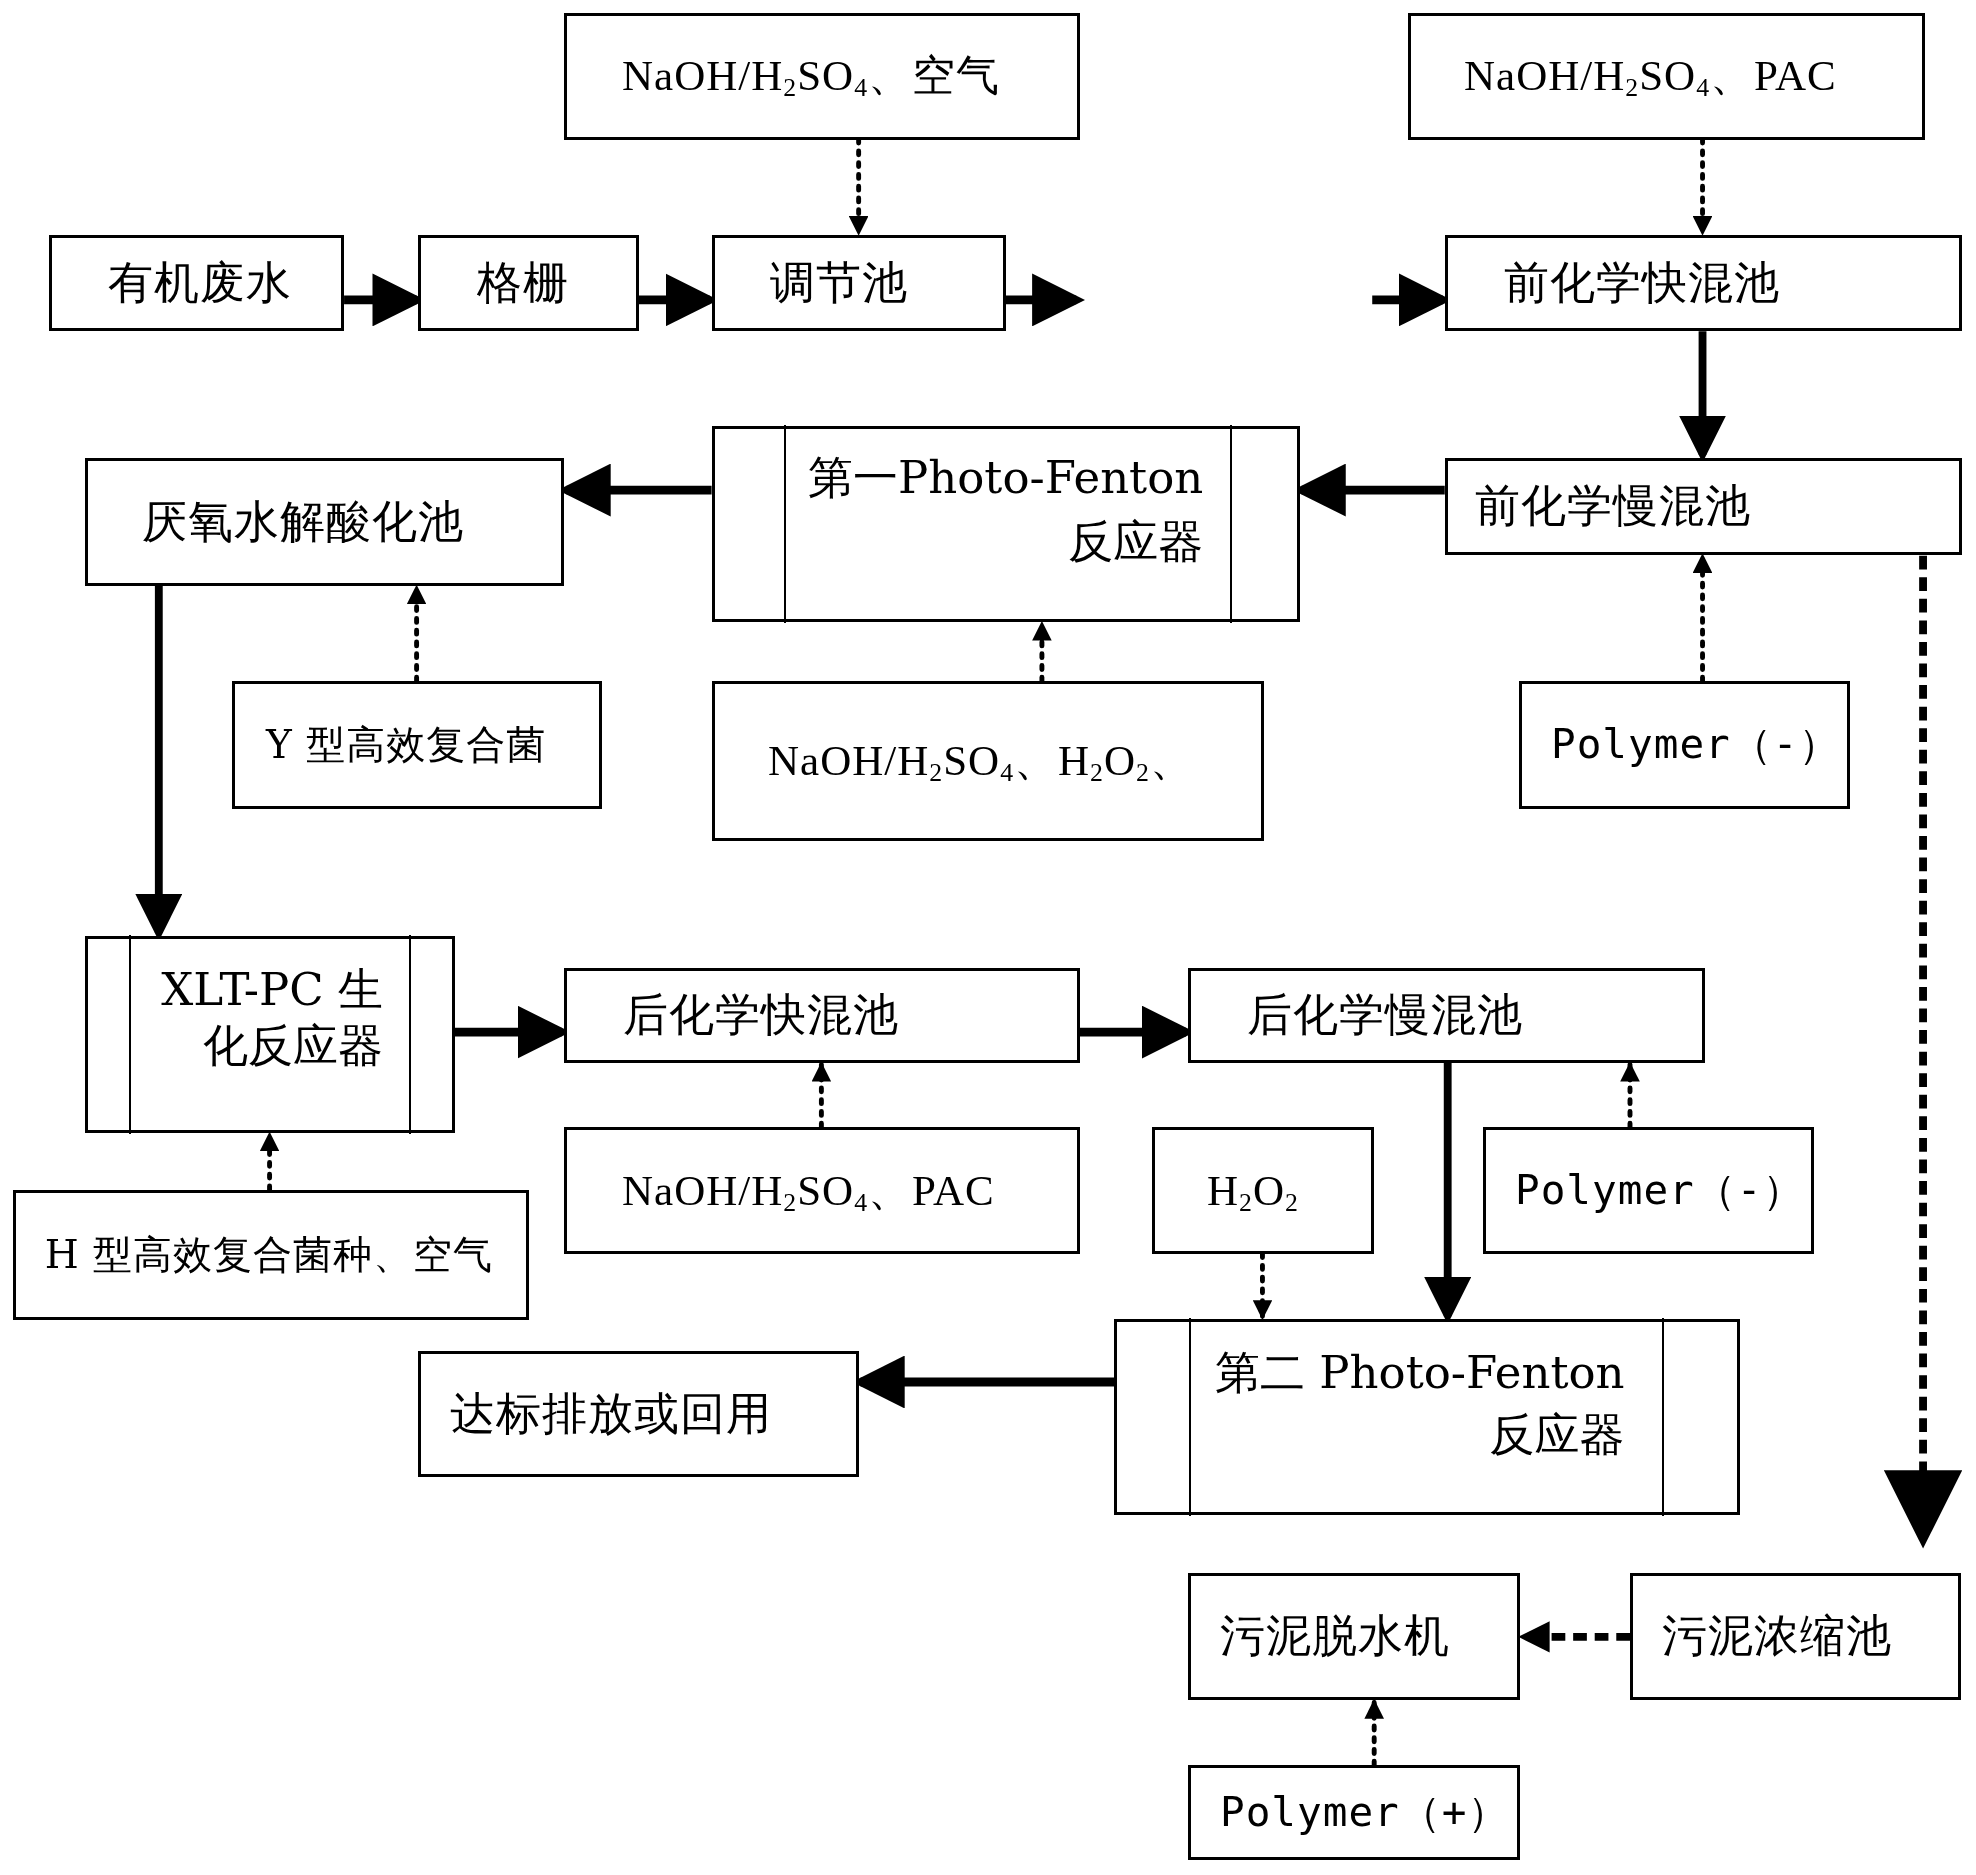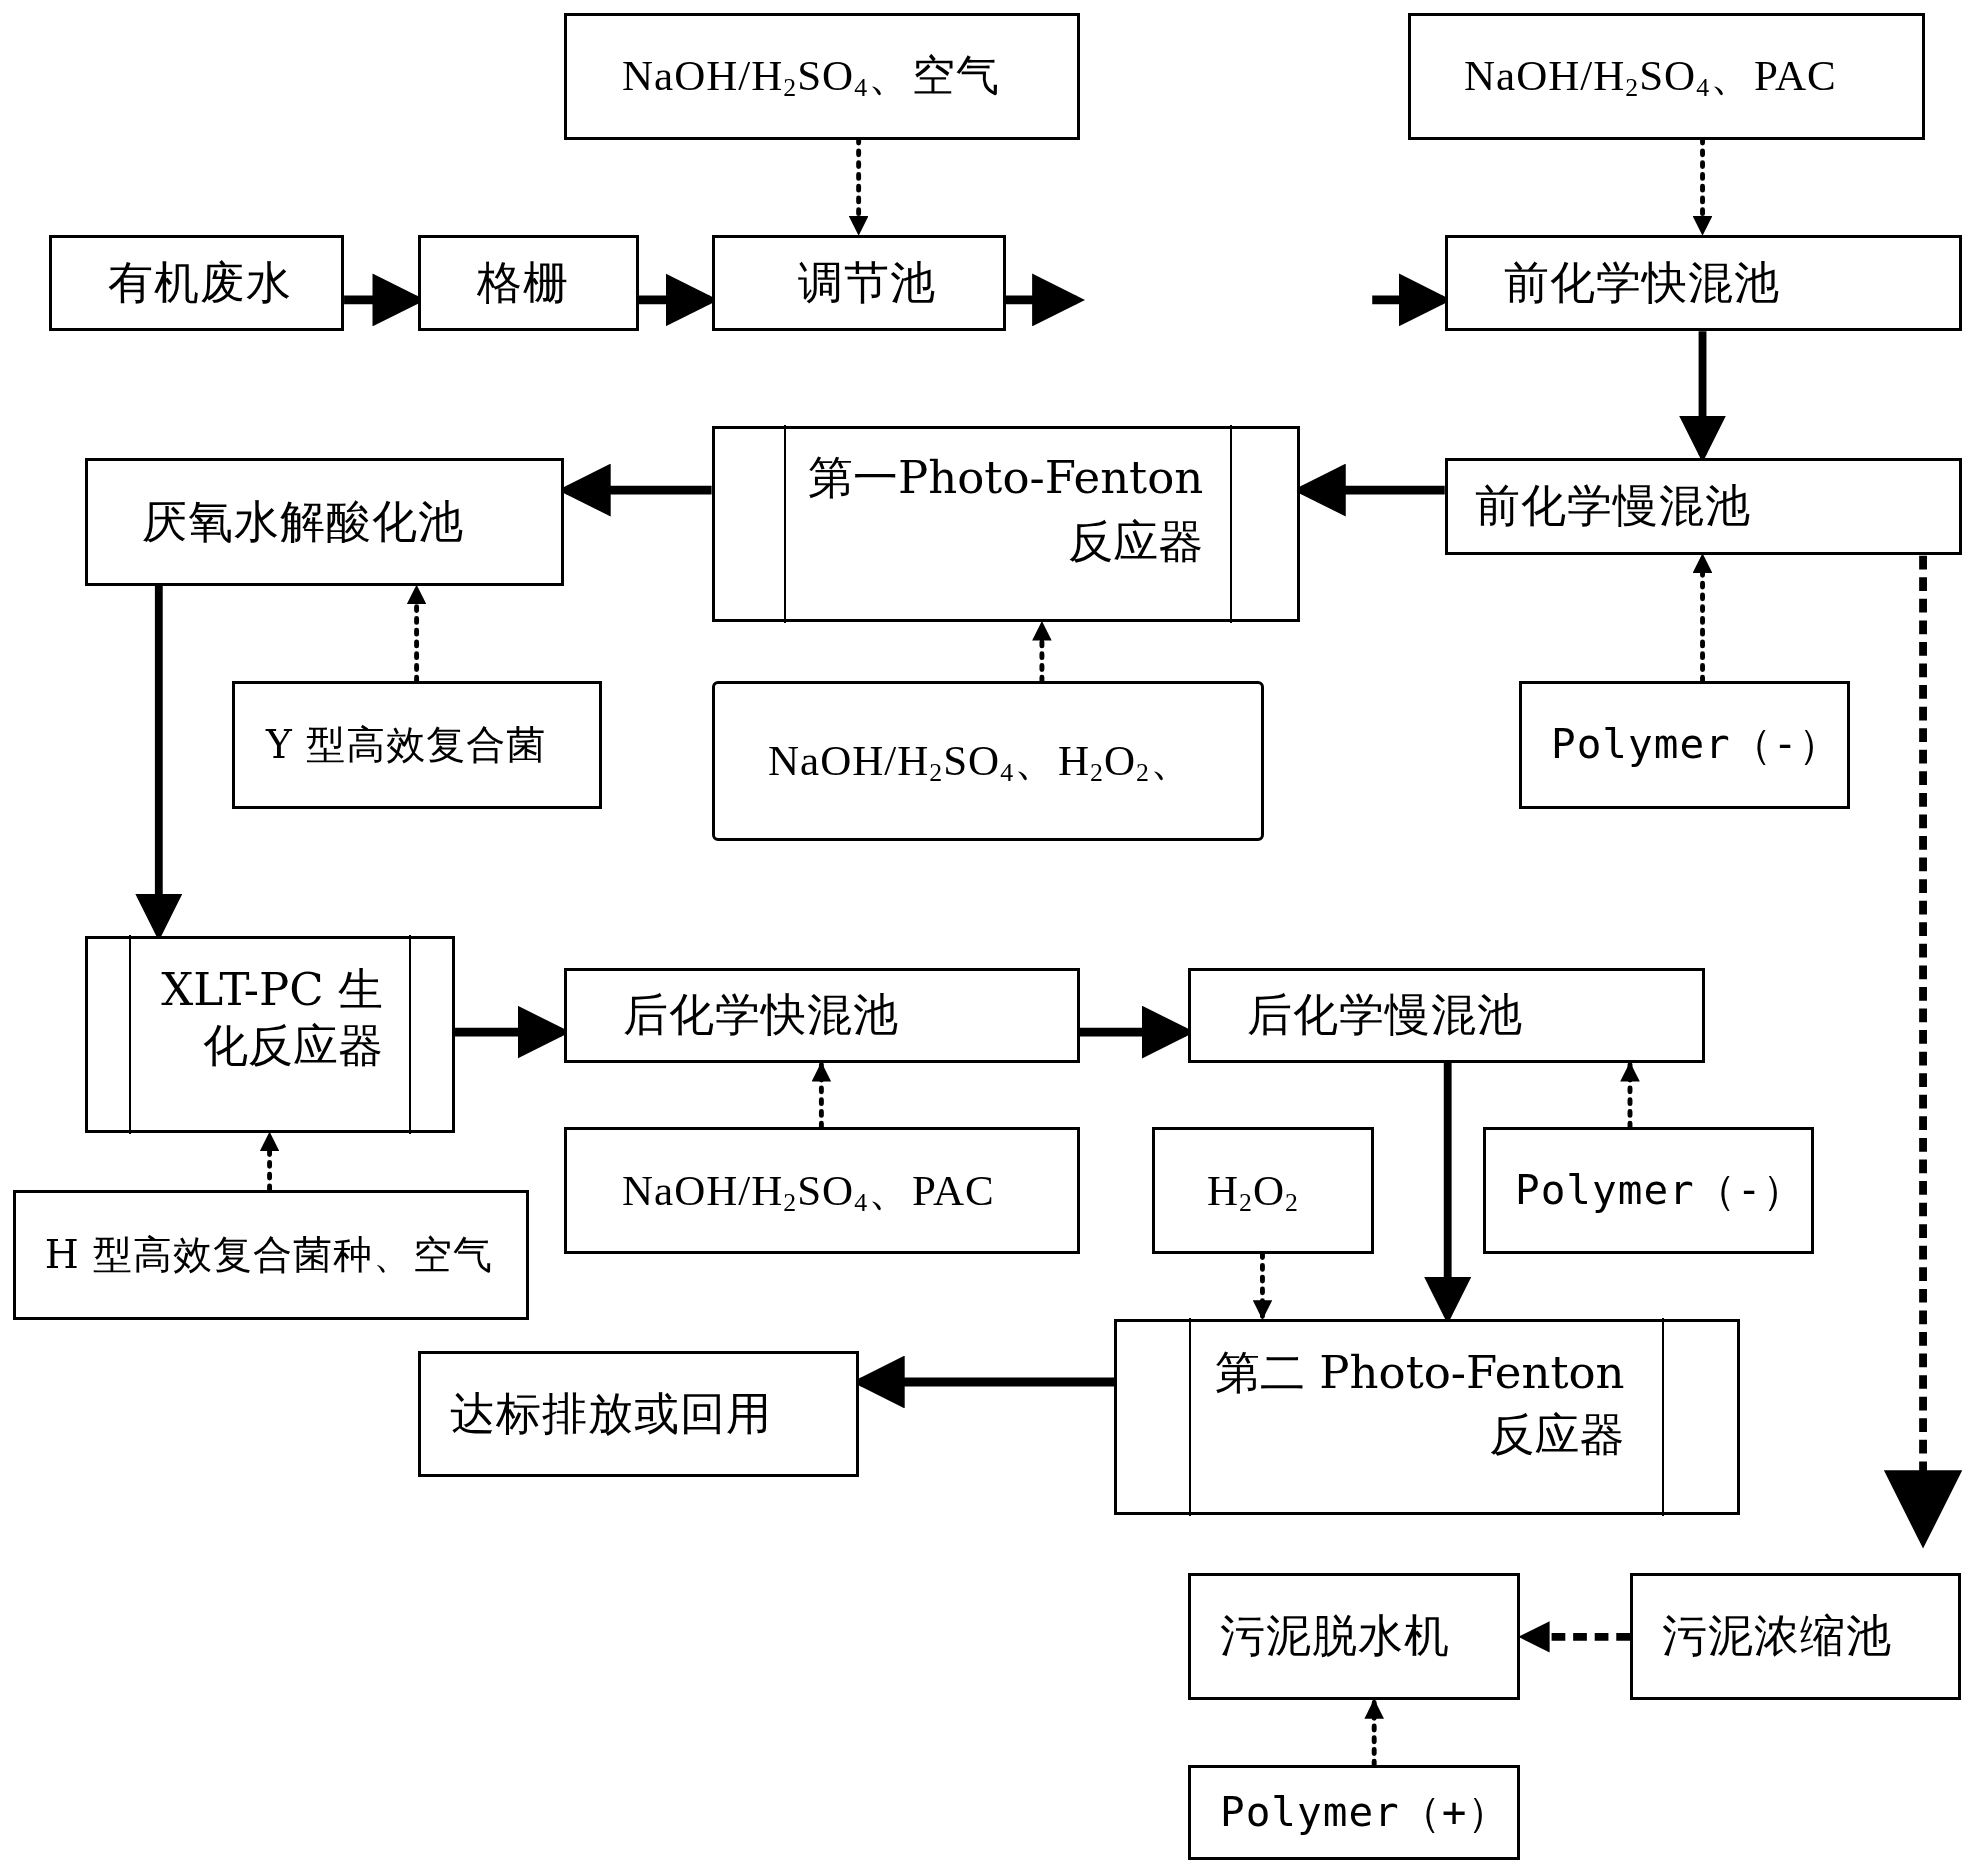--- a/index.html
+++ b/index.html
@@ -72,21 +72,21 @@
   <div class="box chem" style="left:1408px;top:12.7px;width:517px;height:127px;padding-left:53px;">
     <span class="lbl">NaOH/H<sub>2</sub>SO<sub>4</sub>、PAC</span>
   </div>
 
   <div class="box" style="left:49px;top:235px;width:295px;height:96px;padding-left:56px;">
     <span class="lbl">有机废水</span>
   </div>
   <div class="box" style="left:418px;top:235px;width:221px;height:96px;padding-left:56px;">
     <span class="lbl">格栅</span>
   </div>
-  <div class="box" style="left:712px;top:235px;width:294px;height:96px;padding-left:83px;">
+  <div class="box" style="left:712px;top:235px;width:294px;height:96px;padding-left:55px;">
     <span class="lbl">调节池</span>
   </div>
   <div class="box" style="left:1445px;top:235px;width:517px;height:96px;padding-left:56px;">
     <span class="lbl">前化学快混池</span>
   </div>
 
   <div class="box" style="left:85px;top:458px;width:479px;height:128px;padding-left:54px;">
     <span class="lbl">厌氧水解酸化池</span>
   </div>
   <div class="box reactor" style="left:712px;top:426px;width:588px;height:196px;">
@@ -97,21 +97,21 @@
       <div style="margin-top:5.9px;">反应器</div>
     </div>
   </div>
   <div class="box" style="left:1445px;top:458px;width:517px;height:97px;padding-left:27px;">
     <span class="lbl">前化学慢混池</span>
   </div>
 
   <div class="box" style="left:232px;top:681px;width:370px;height:128px;padding-left:31px;font-size:39px;">
     <span class="lbl">Y 型高效复合菌</span>
   </div>
-  <div class="box chem" style="left:712px;top:681px;width:552px;height:160px;padding-left:53px;border-radius:6px;">
+  <div class="box chem" style="left:712px;top:681px;width:552px;height:160px;padding-left:53px;">
     <span class="lbl">NaOH/H<sub>2</sub>SO<sub>4</sub>、H<sub>2</sub>O<sub>2</sub>、</span>
   </div>
   <div class="box" style="left:1519px;top:681px;width:331px;height:128px;padding-left:29px;font-size:41px;font-family:'DejaVu Sans Mono','Liberation Mono',monospace;">
     <span class="lbl">Polymer（-）</span>
   </div>
 
   <div class="box reactor" style="left:85px;top:936px;width:370px;height:197px;">
     <div class="band" style="left:41px;"></div>
     <div class="band" style="left:321px;"></div>
     <div class="rtext" style="left:59px;top:21.6px;">

